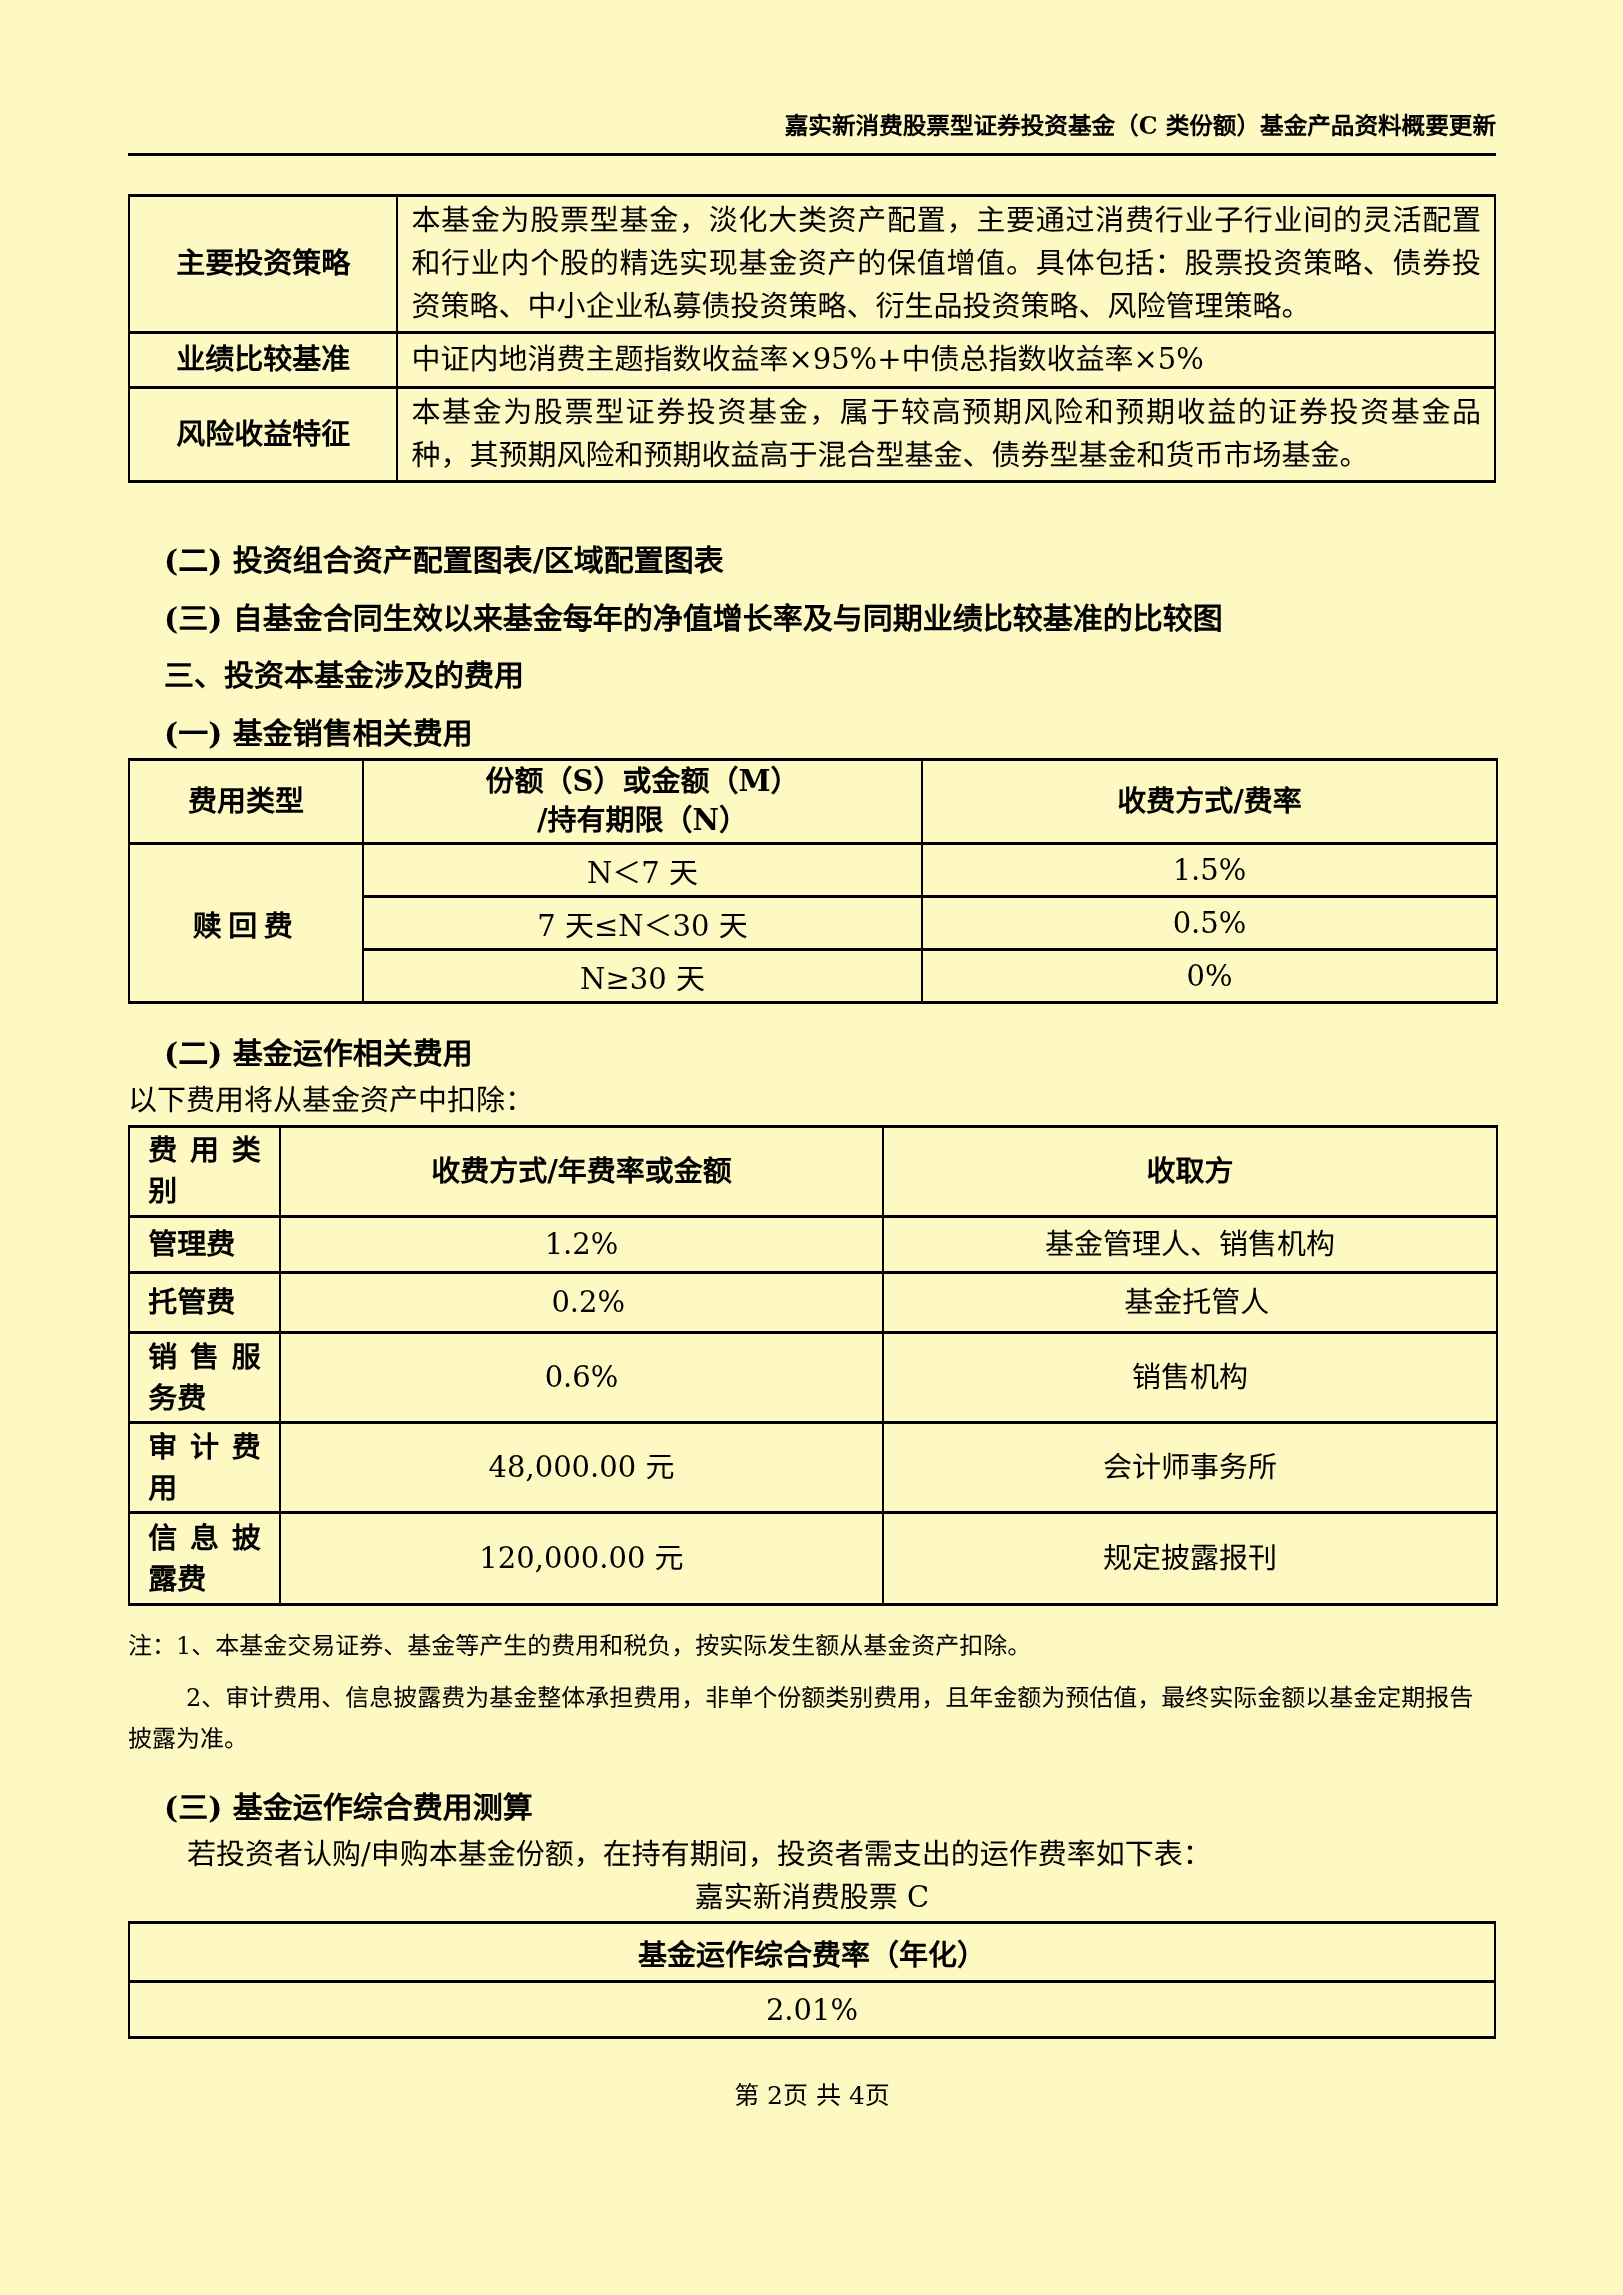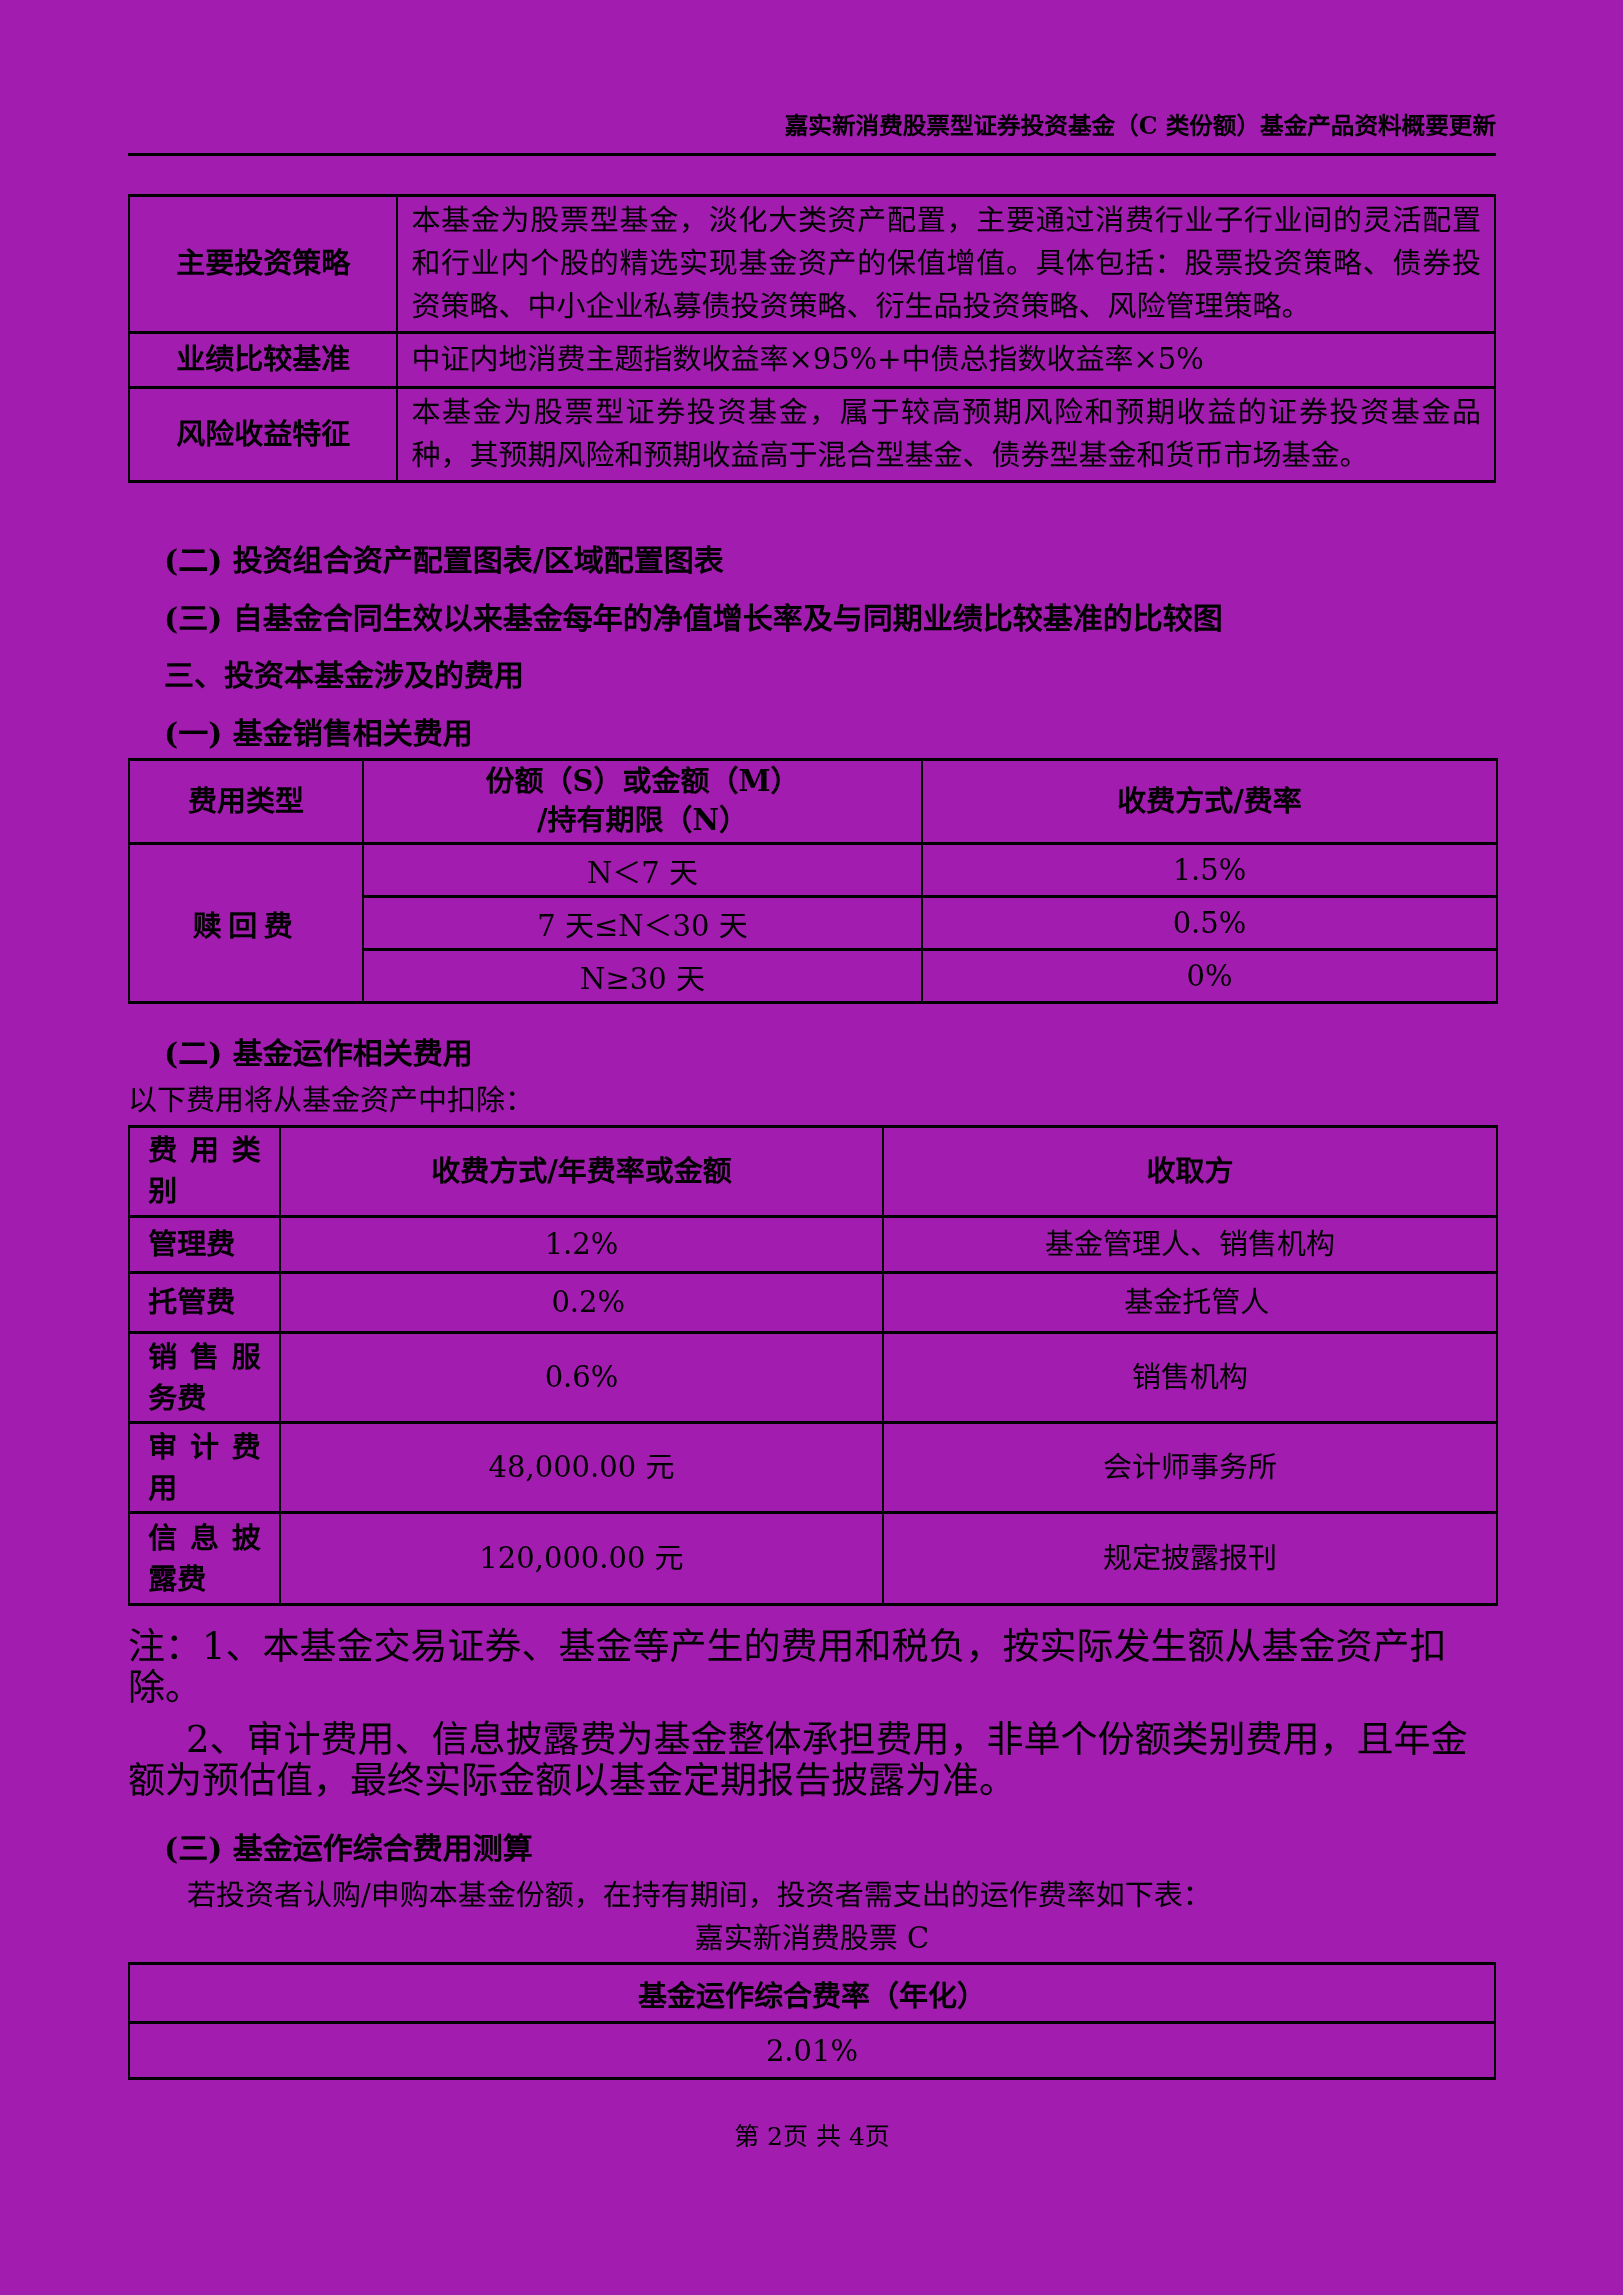--- a/index.html
+++ b/index.html
@@ -1,18 +1,18 @@
 <!DOCTYPE html>
 <html lang="zh-CN" style="font-size:10.5px"><head>
 <meta charset="utf-8">
 <style>
   html,body{margin:0;padding:0;background:#ffffff;}
   .page{
     width:1623px;height:2295px;position:relative;overflow:hidden;
-    background:#a21caf;color:#000;
+    background:#fef9c3;color:#000;
     font-family:"DejaVu Serif","Liberation Serif",serif;
   }
   .content{margin:0 128px;width:1368px;}
   
   .doc-header{padding-top:111px;text-align:right;font-weight:bold;font-size:23.6px;line-height:31px;}
   .header-rule{border:none;border-top:3.9px solid #000;margin:10.5px 0 0 0;}
   
   table{border-collapse:collapse;table-layout:fixed;width:1368px;font-size:29px;}
   td,th{border:2px solid #000;border-top-width:3.3px;border-bottom-width:3.3px;
         vertical-align:middle;font-weight:normal;}
@@ -37,21 +37,21 @@
   .t-op th{font-weight:bold;text-align:center;line-height:41px;padding:1.3px 6.5px;}
   .t-op th.cat,.t-op td.cat{
     text-align:justify;text-align-last:auto;font-weight:bold;
     padding:2.6px 18.3px;line-height:41px;word-break:break-all;
   }
   .t-op td{text-align:center;padding:1.3px 6.5px;line-height:41px;}
   .t-op td.h80{height:51px;} .t-op td.h84{height:54px;padding-left:20px;}
   .t-op td.h128{height:82px;} .t-op td.h134{height:86px;}
   .t-op td.desc{text-align:justify;padding:3.9px 6.5px;line-height:41px;}
   
-  .p-note{font-size:37px;line-height:41px;margin:0;}
+  .p-note{font-size:24px;line-height:41px;margin:0;}
   .p-note.n1{margin-top:19.6px;}
   .p-note.n2{margin-top:11.8px;text-indent:58px;}
   
   .fund-name{font-size:29px;line-height:39px;text-align:center;margin-top:3.9px;}
   .t-sum{margin-top:3.9px;}
   .t-sum td{text-align:center;}
   .t-sum td.sumhead{font-weight:bold;height:54px;}
   .t-sum td.sumval{height:51px;}
   
   .doc-footer{margin-top:41px;text-align:center;font-size:25px;line-height:31px;}

